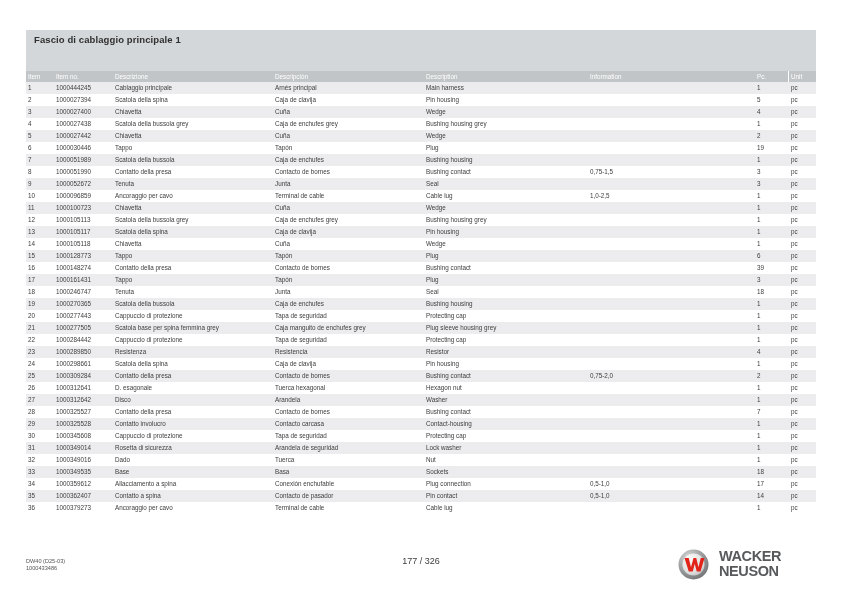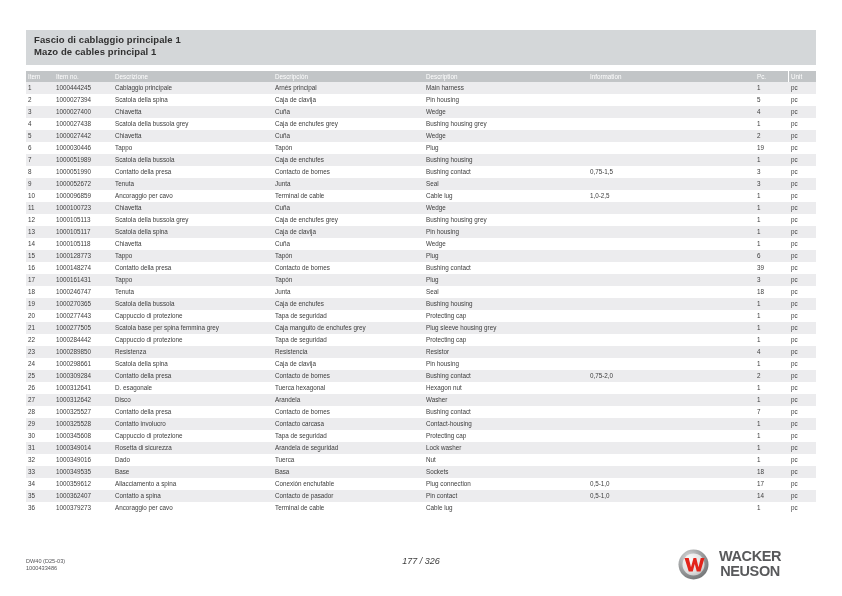--- a/index.html
+++ b/index.html
@@ -22,21 +22,21 @@
     width: 842px;
     height: 596px;
   }
 
   
   .title-block {
     position: absolute;
     left: 26px;
     top: 30px;
     width: 790px;
-    height: 35px;
+    height: 51px;
     background: #d4d7d9;
     box-sizing: border-box;
     padding: 4px 0 16px 8px;
   }
   .title-line {
     font-size: 9.5px;
     font-weight: bold;
     line-height: 11.6px;
     color: #303030;
     letter-spacing: 0.1px;
@@ -107,30 +107,28 @@
     white-space: nowrap;
   }
   .footer-page {
     position: absolute;
     left: 0;
     top: 556px;
     width: 842px;
     text-align: center;
     font-size: 9px;
     color: #3c3c3c;
-    font-style: italic;
   }
 
   .logo {
     position: absolute;
     left: 678px;
     top: 548px;
     width: 140px;
     height: 38px;
-    text-align: center;
   }
   .logo-mark {
     position: absolute;
     left: 0;
     top: 1px;
     width: 31px;
     height: 31px;
   }
   .logo-text {
     position: absolute;
@@ -144,21 +142,20 @@
     color: #58595b;
   }
 </style>
 </head>
 <body>
 
 <div class="page">
 
   <div class="title-block">
     <div class="title-line">Fascio di cablaggio principale 1</div>
-    <div class="title-line">Mazo de cables principal 1</div>
   </div>
 
   <div class="table">
     <div class="row header-row">
       <div class="cell c-item">Item</div>
       <div class="cell c-itemno">Item no.</div>
       <div class="cell c-desc-it">Descrizione</div>
       <div class="cell c-desc-es">Descripción</div>
       <div class="cell c-desc-en">Description</div>
       <div class="cell c-info">Information</div>

